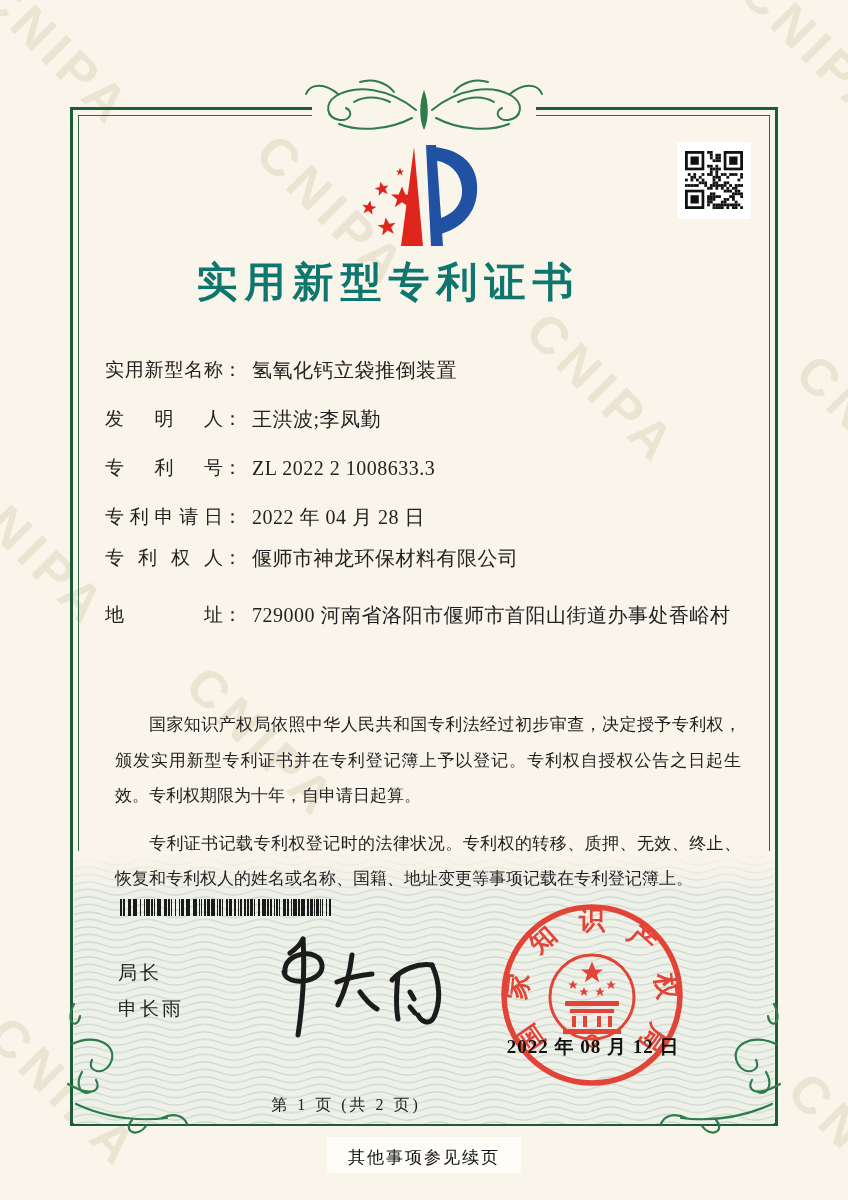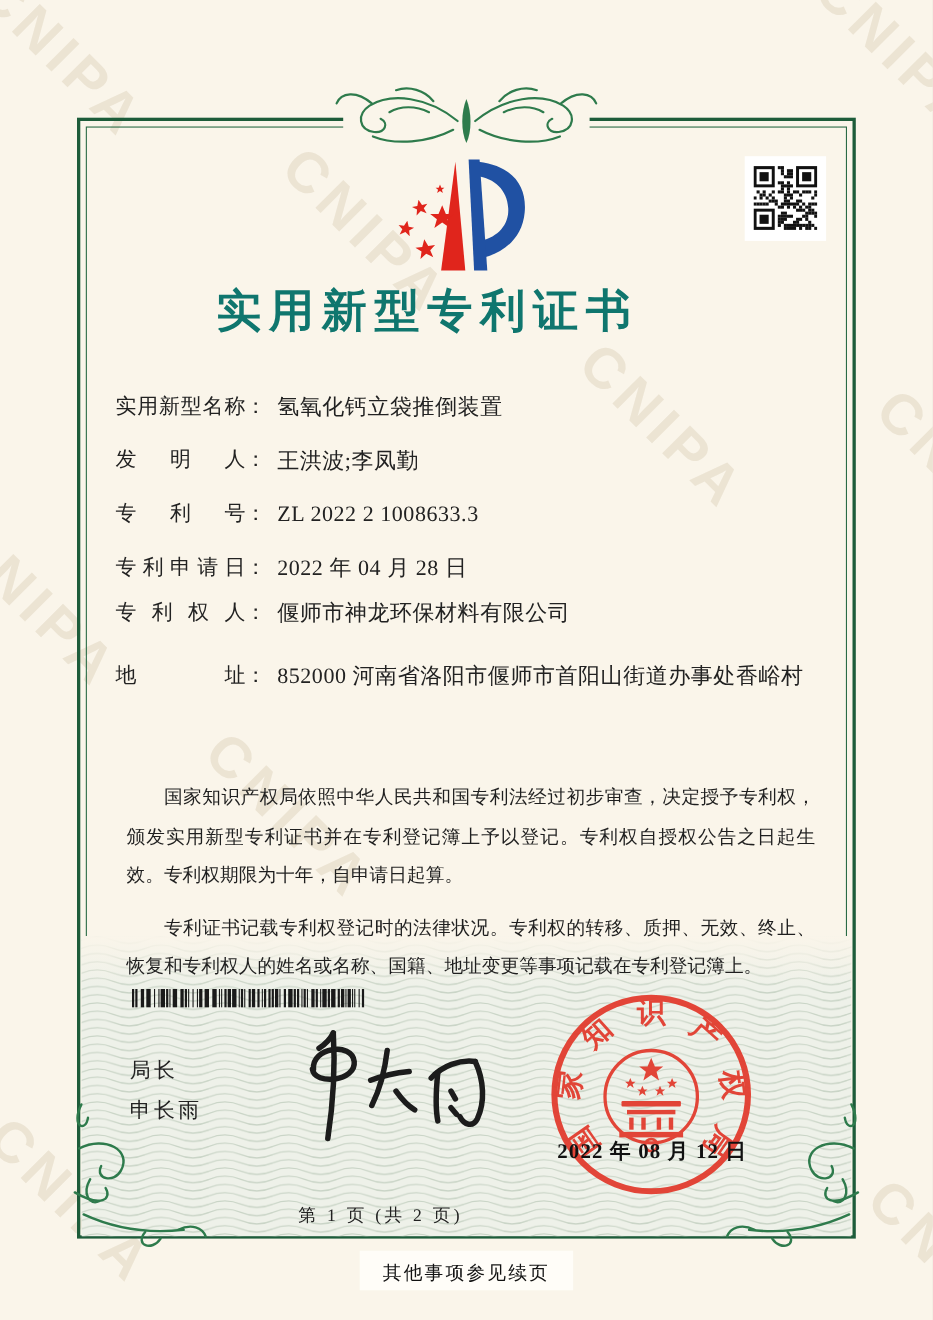--- a/index.html
+++ b/index.html
@@ -297,21 +297,21 @@
   <div class="field-row" style="top:454px">
     <span class="field-label">专利号</span><span class="field-colon">：</span><span class="field-value">ZL 2022 2 1008633.3</span>
   </div>
   <div class="field-row" style="top:503px">
     <span class="field-label">专利申请日</span><span class="field-colon">：</span><span class="field-value">2022 年 04 月 28 日</span>
   </div>
   <div class="field-row" style="top:544px">
     <span class="field-label">专利权人</span><span class="field-colon">：</span><span class="field-value">偃师市神龙环保材料有限公司</span>
   </div>
   <div class="field-row" style="top:601px">
-    <span class="field-label">地址</span><span class="field-colon">：</span><span class="field-value">852000 河南省洛阳市偃师市首阳山街道办事处香峪村</span>
+    <span class="field-label">地址</span><span class="field-colon">：</span><span class="field-value">729000 河南省洛阳市偃师市首阳山街道办事处香峪村</span>
   </div>
 
 
   <div class="paras">
     <p>国家知识产权局依照中华人民共和国专利法经过初步审查，决定授予专利权，颁发实用新型专利证书并在专利登记簿上予以登记。专利权自授权公告之日起生效。专利权期限为十年，自申请日起算。</p>
     <p>专利证书记载专利权登记时的法律状况。专利权的转移、质押、无效、终止、恢复和专利权人的姓名或名称、国籍、地址变更等事项记载在专利登记簿上。</p>
   </div>
 
   <svg class="barcode" id="barcode-svg" width="216" height="17" fill="#1a1a1a">
       <rect x="0" y="0" width="2" height="17"></rect>

